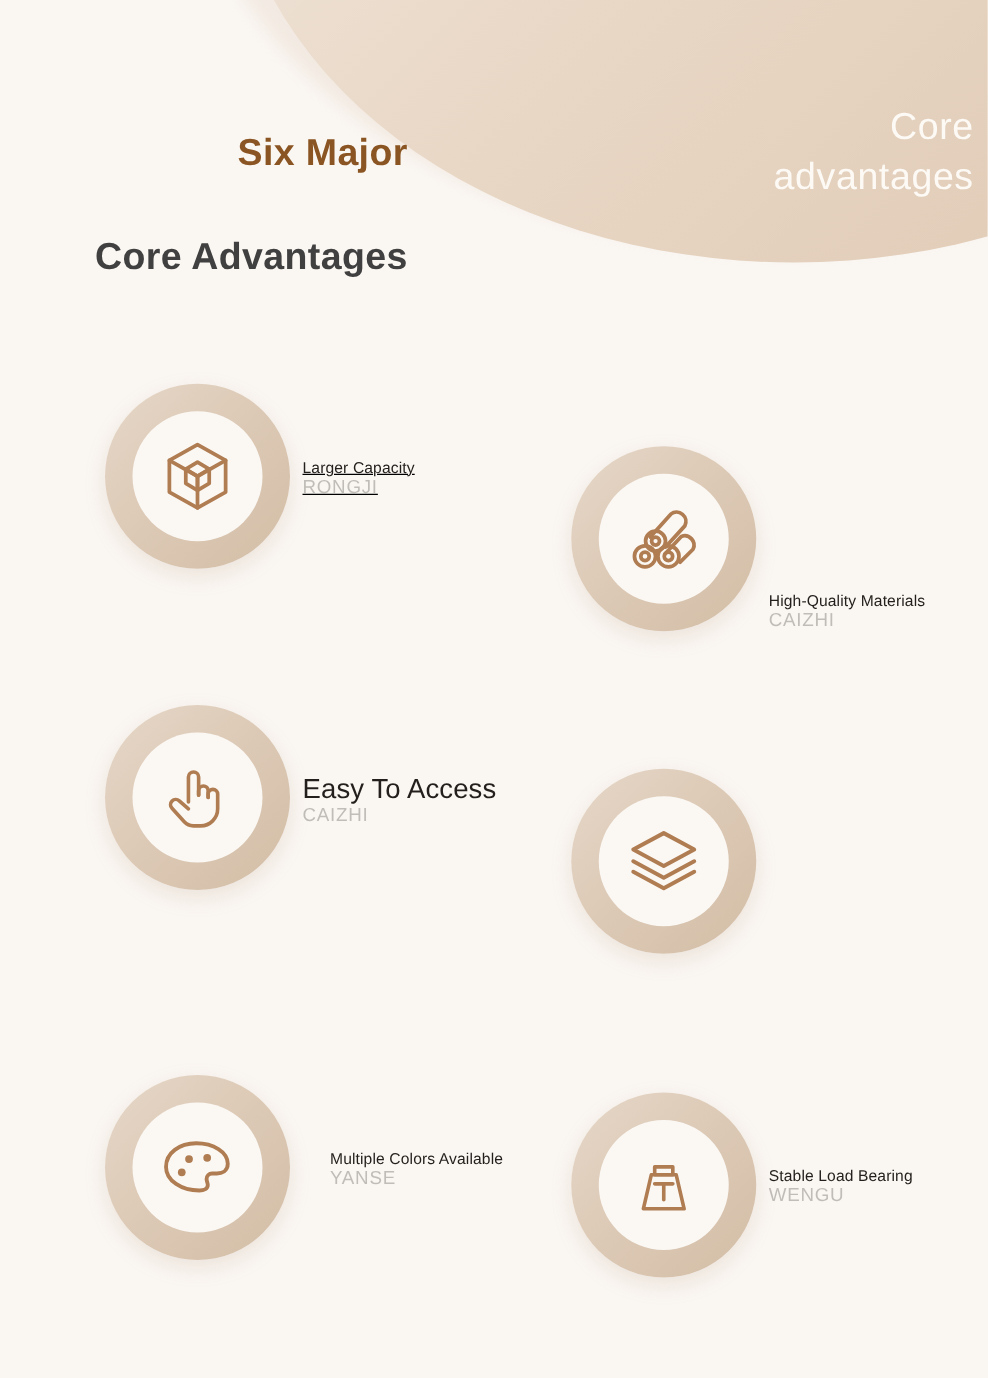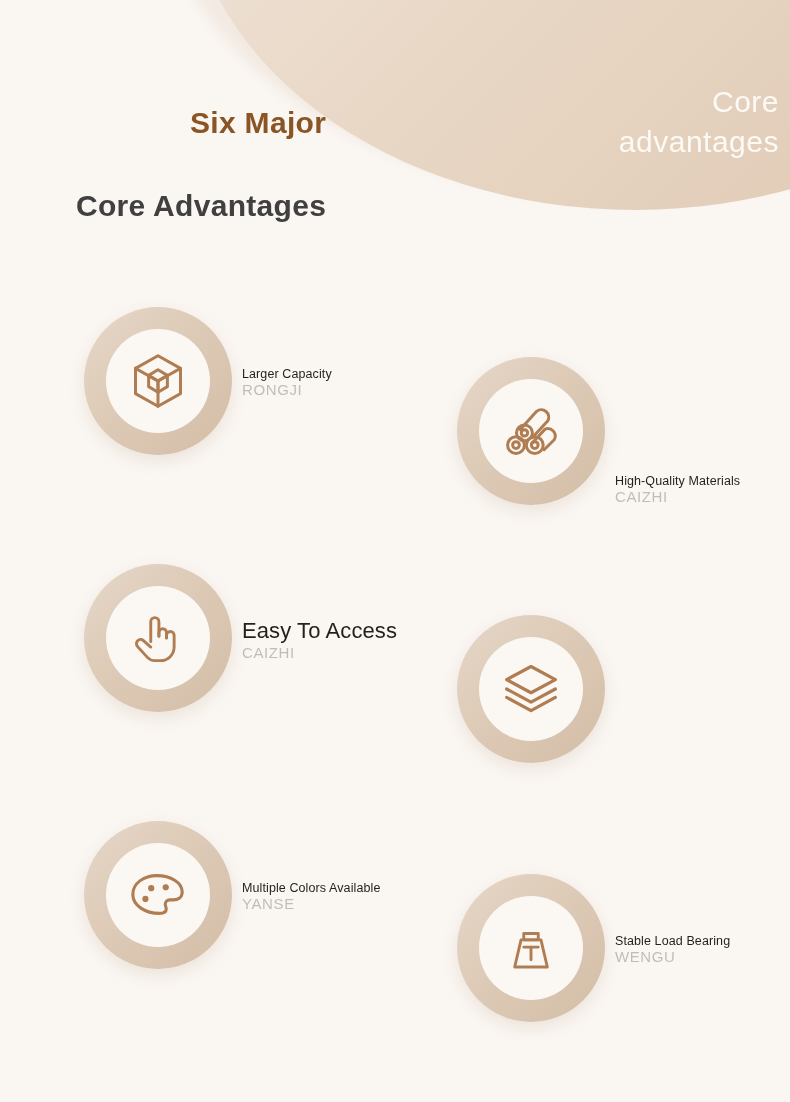--- a/index.html
+++ b/index.html
@@ -165,21 +165,21 @@
   </div>
 
   <div id="title-block">
     <div id="title-line-1">Six Major</div>
     <div id="title-line-2">Core Advantages</div>
   </div>
 </div>
 
 <div id="features">
 
-  <div class="feature feature-col-left" style="top:307px;">
+  <div class="feature feature-col-left" style="top:307px;text-decoration:underline;">
     <div class="icon-ring">
       <div class="icon-inner">
         <span>
           <svg width="60" height="60" viewBox="0 0 64 64" fill="none" stroke="#b07d52" stroke-width="3.2" stroke-linejoin="round" stroke-linecap="round">
             <path d="M32 5 L56 18.5 L56 45.5 L32 59 L8 45.5 L8 18.5 Z"></path>
             <path d="M8 18.5 L32 32 L56 18.5"></path>
             <path d="M32 32 L32 59"></path>
             <path d="M32 20 L42 26 L42 38 L32 44 L22 38 L22 26 Z"></path>
             <path d="M22 26 L32 32 L42 26"></path>
             <path d="M32 32 L32 44"></path>
@@ -241,21 +241,21 @@
           <svg width="60" height="60" viewBox="0 0 64 64" fill="none" stroke="#b07d52" stroke-width="3.4" stroke-linejoin="round" stroke-linecap="round">
             <path d="M32 8 L58 22 L32 36 L6 22 Z"></path>
             <path d="M6 32 L32 46 L58 32"></path>
             <path d="M6 41 L32 55 L58 41"></path>
           </svg>
         </span>
       </div>
     </div>
   </div>
 
-  <div class="feature feature-col-left" style="top:821px;">
+  <div class="feature feature-col-left" style="top:860px;gap:22px;">
     <div class="icon-ring">
       <div class="icon-inner">
         <span>
           <svg width="62" height="62" viewBox="0 0 64 64" fill="none" stroke="#b07d52" stroke-width="3.2" stroke-linejoin="round" stroke-linecap="round">
             <path d="M31 12 C45 12 57 19 57 29 c0 6 -5 8 -9 8 h-4 a4.5 4.5 0 0 0 -4.5 4.5 c0 2 1 3 1 5 c0 3 -3 4.5 -7 4.5 C19 51 6 43 6 31.5 C6 20 17 12 31 12 Z"></path>
             <circle cx="25" cy="25" r="3.2" fill="#b07d52" stroke="none"></circle>
             <circle cx="40" cy="24" r="3.2" fill="#b07d52" stroke="none"></circle>
             <circle cx="19" cy="36" r="3.2" fill="#b07d52" stroke="none"></circle>
           </svg>
         </span>

